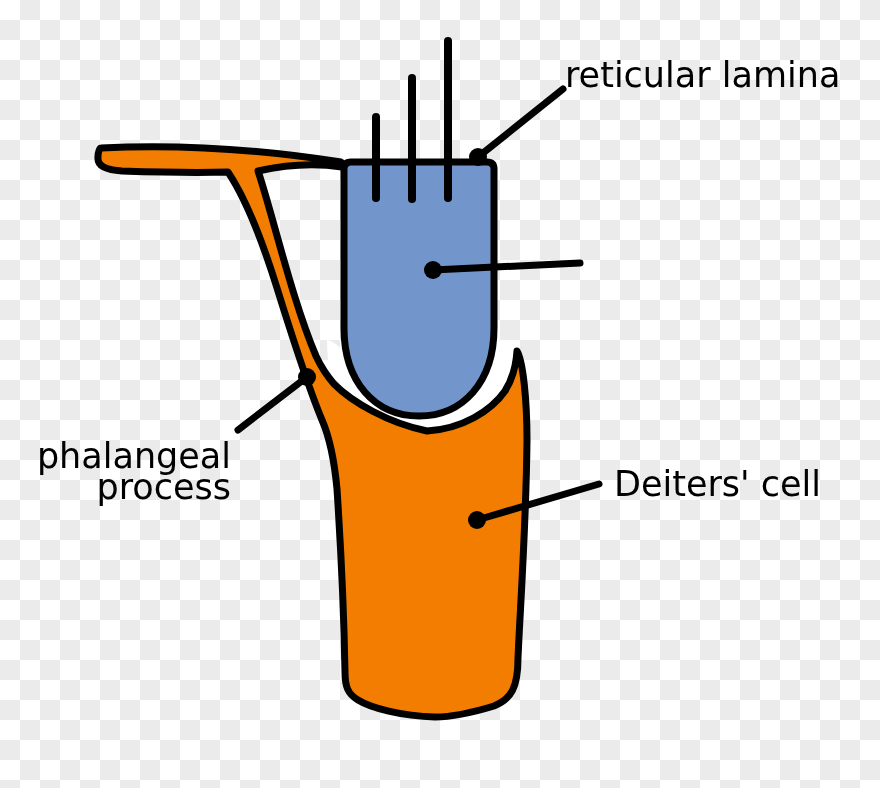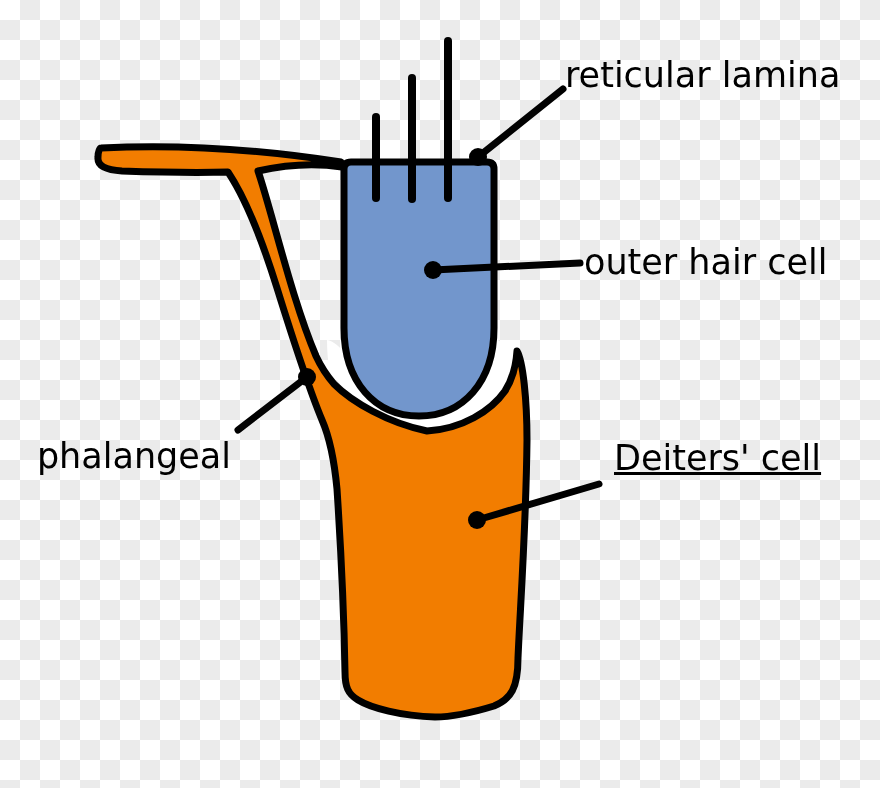--- a/index.html
+++ b/index.html
@@ -53,21 +53,21 @@
   }
   #label-phalangeal {
     width: 203px;
     text-align: right;
     line-height: 31px;
     white-space: normal;
   }
   #label-reticular { left: 565px; top: 58px; }
   #label-outer     { left: 584px; top: 245px; }
   #label-phalangeal{ left: 28px;  top: 429px; margin-top: 12px; }
-  #label-deiters   { left: 614px; top: 441px; text-decoration: underline; }
+  #label-deiters   { left: 614px; top: 467px; }
 </style>
 </head>
 <body>
 
 <div id="stage">
 
   <svg id="diagram-svg" width="880" height="788" viewBox="0 0 880 788">
 
     <path d="M 330,372
              C 350,398 388,422 426,431
@@ -123,21 +123,21 @@
 
     <line class="pointer-line" x1="238" y1="430" x2="307" y2="377"></line>
     <circle class="pointer-dot" cx="307" cy="377" r="9"></circle>
 
     <line class="pointer-line" x1="599" y1="484" x2="477" y2="520"></line>
     <circle class="pointer-dot" cx="477" cy="520" r="9"></circle>
   </svg>
 
   <div id="label-reticular" class="diagram-label">reticular lamina</div>
 
-  <div id="label-outer" class="diagram-label">outer hair cell</div>
 
   <div id="label-phalangeal" class="diagram-label">
     <span>phalangeal</span><br>
+    <span>process</span>
   </div>
 
   <div id="label-deiters" class="diagram-label">Deiters' cell</div>
 
 </div>
 
 </body></html>

